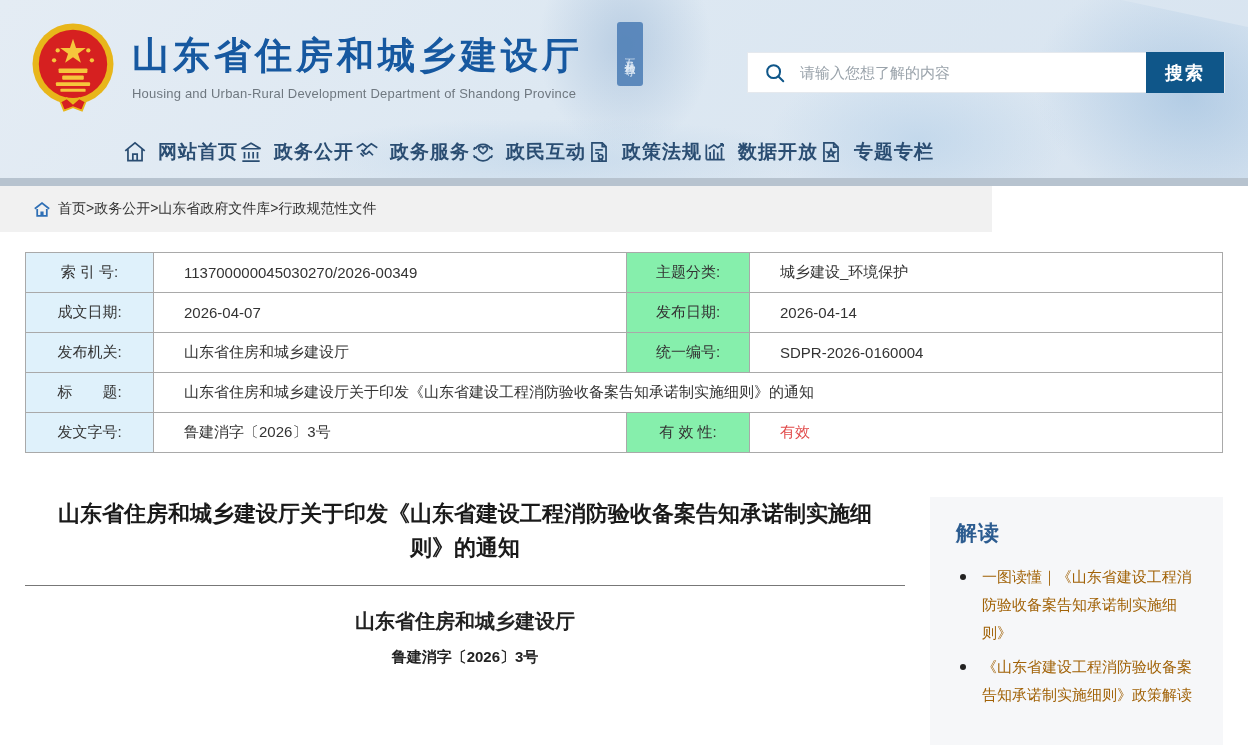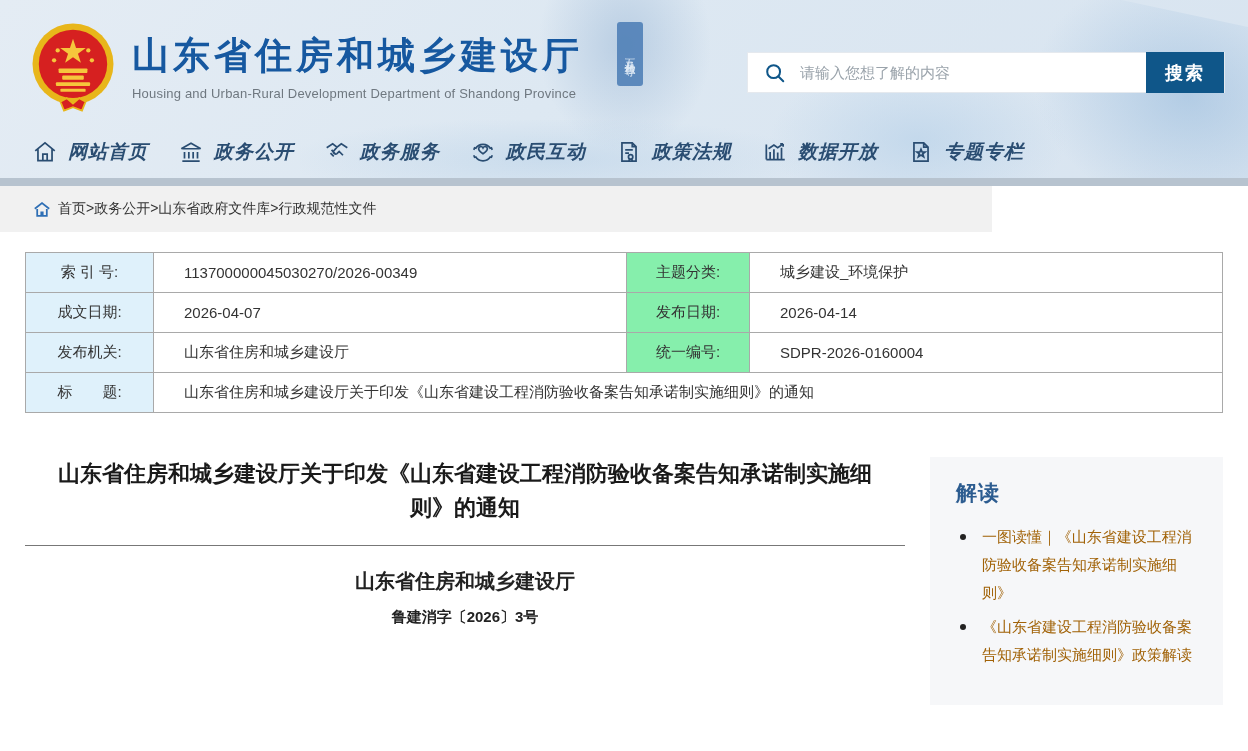--- a/index.html
+++ b/index.html
@@ -37,21 +37,21 @@
   .searchbar { position:absolute; right:23px; top:52px; width:478px; height:41px;
     background:#fff; border:1px solid #e5e9ee; display:flex; align-items:center; }
   .search-icon { margin-left:16px; flex:0 0 auto; }
   .search-input { flex:1; border:none; outline:none; height:100%; padding:0 10px 0 14px;
     font-size:15px; color:#333; background:transparent; font-family:inherit; }
   .search-input::placeholder { color:#9aa3ab; }
   .search-btn { width:78px; height:41px; background:#0f5689; color:#fff; border:none;
     font-size:18px; font-weight:bold; cursor:pointer; letter-spacing:2px; font-family:inherit; }
 
   .nav { position:absolute; left:0; bottom:8px; width:1056px; height:52px;
-    display:flex; align-items:center; justify-content:space-between; padding:0 32px;font-style:italic; }
+    display:flex; align-items:center; justify-content:center; padding:0 32px; }
   .nav-item { display:flex; align-items:center; gap:10px; cursor:pointer; text-decoration:none; }
   .nav-item svg { width:26px; height:26px; stroke:#2a4d72; fill:none; stroke-width:1.6; }
   .nav-label { font-size:19px; font-weight:bold; color:#2a4d72; letter-spacing:1px; }
   .header-strip { position:absolute; left:0; bottom:0; width:1248px; height:8px; background:#b7c3cf; }
 
   
   .breadcrumb { width:992px; height:46px; background:#f1f1f1; display:flex;
     align-items:center; padding:0 34px; }
   .crumb-home { width:16px; height:15px; margin-right:8px; flex:0 0 auto; }
   .crumb-text { font-size:14px; color:#333; }
@@ -202,20 +202,26 @@
     <tr>
       <td class="lbl">发布机关:</td>
       <td class="val">山东省住房和城乡建设厅</td>
       <td class="lbl2">统一编号:</td>
       <td class="val">SDPR-2026-0160004</td>
     </tr>
     <tr>
       <td class="lbl">标　　题:</td>
       <td class="val" colspan="3">山东省住房和城乡建设厅关于印发《山东省建设工程消防验收备案告知承诺制实施细则》的通知</td>
     </tr>
+    <tr>
+      <td class="lbl">发文字号:</td>
+      <td class="val">鲁建消字〔2026〕3号</td>
+      <td class="lbl2">有 效 性:</td>
+      <td class="val red">有效</td>
+    </tr>
   </tbody>
     </table>
 
   <div class="content">
     <div class="article">
       <h1 class="article-h1">山东省住房和城乡建设厅关于印发《山东省建设工程消防验收备案告知承诺制实施细则》的通知</h1>
       <hr class="article-hr">
       <div class="doc-line">山东省住房和城乡建设厅</div>
       <div class="doc-no">鲁建消字〔2026〕3号</div>
     </div>

